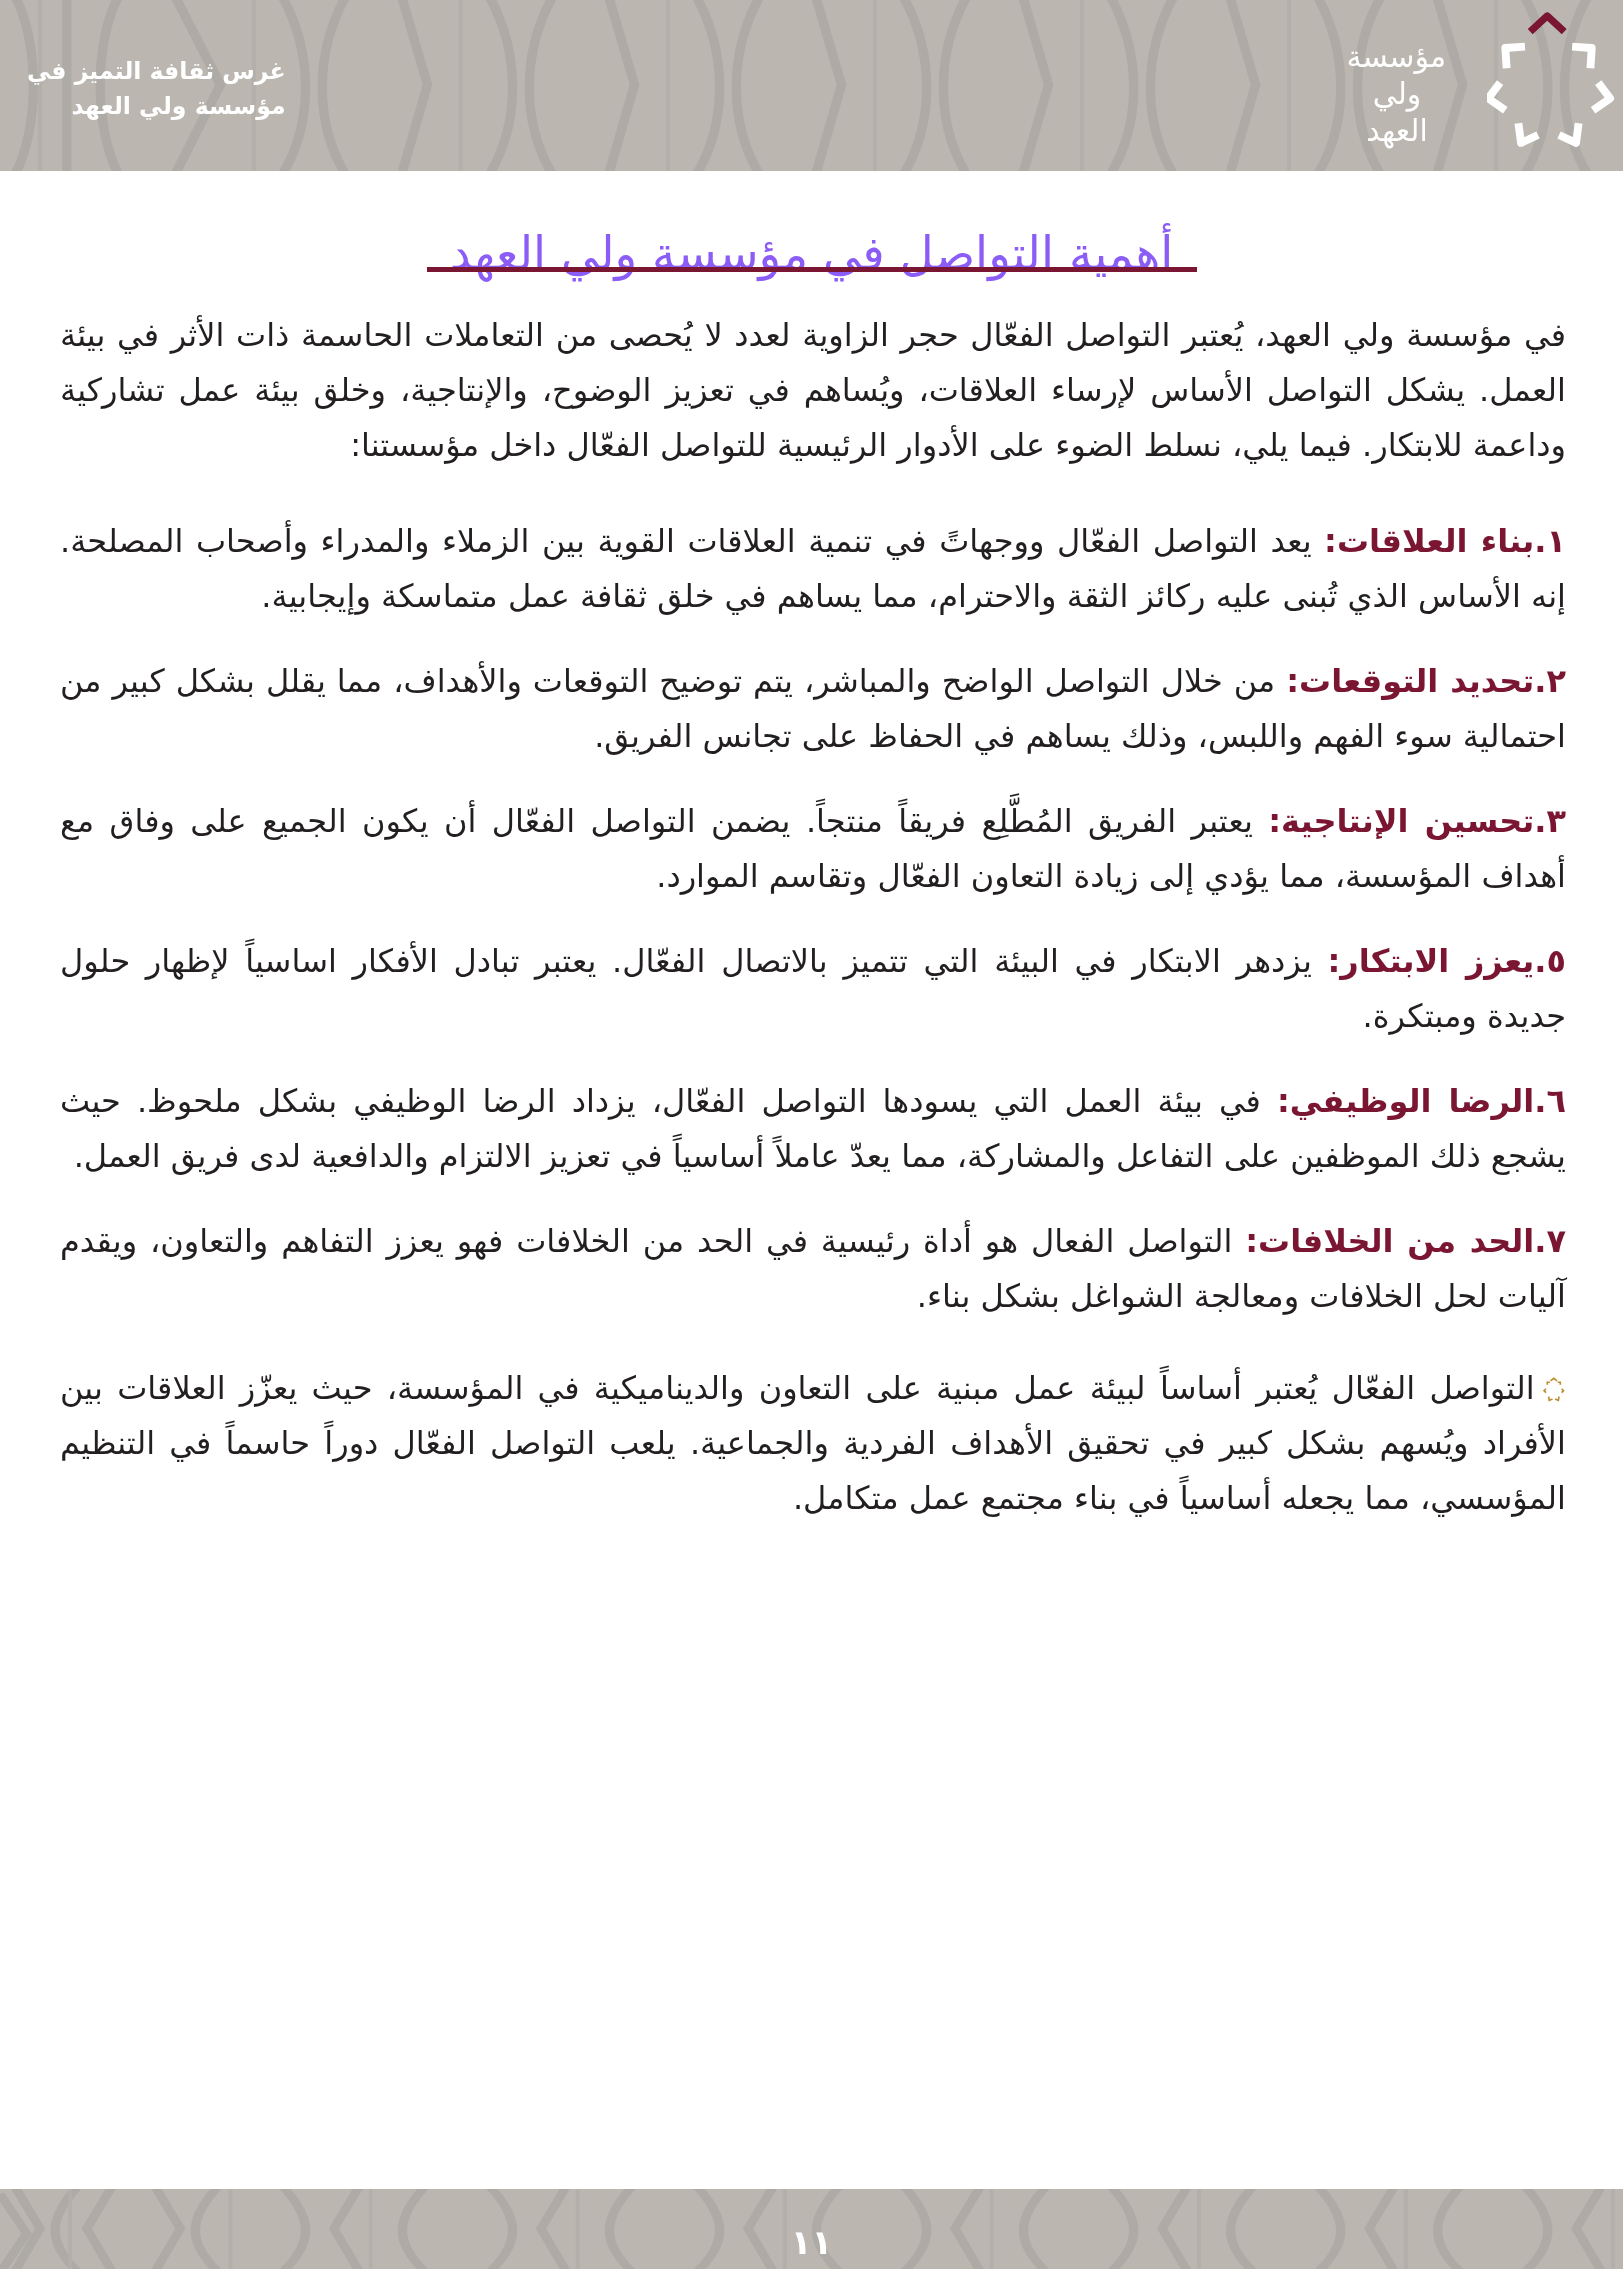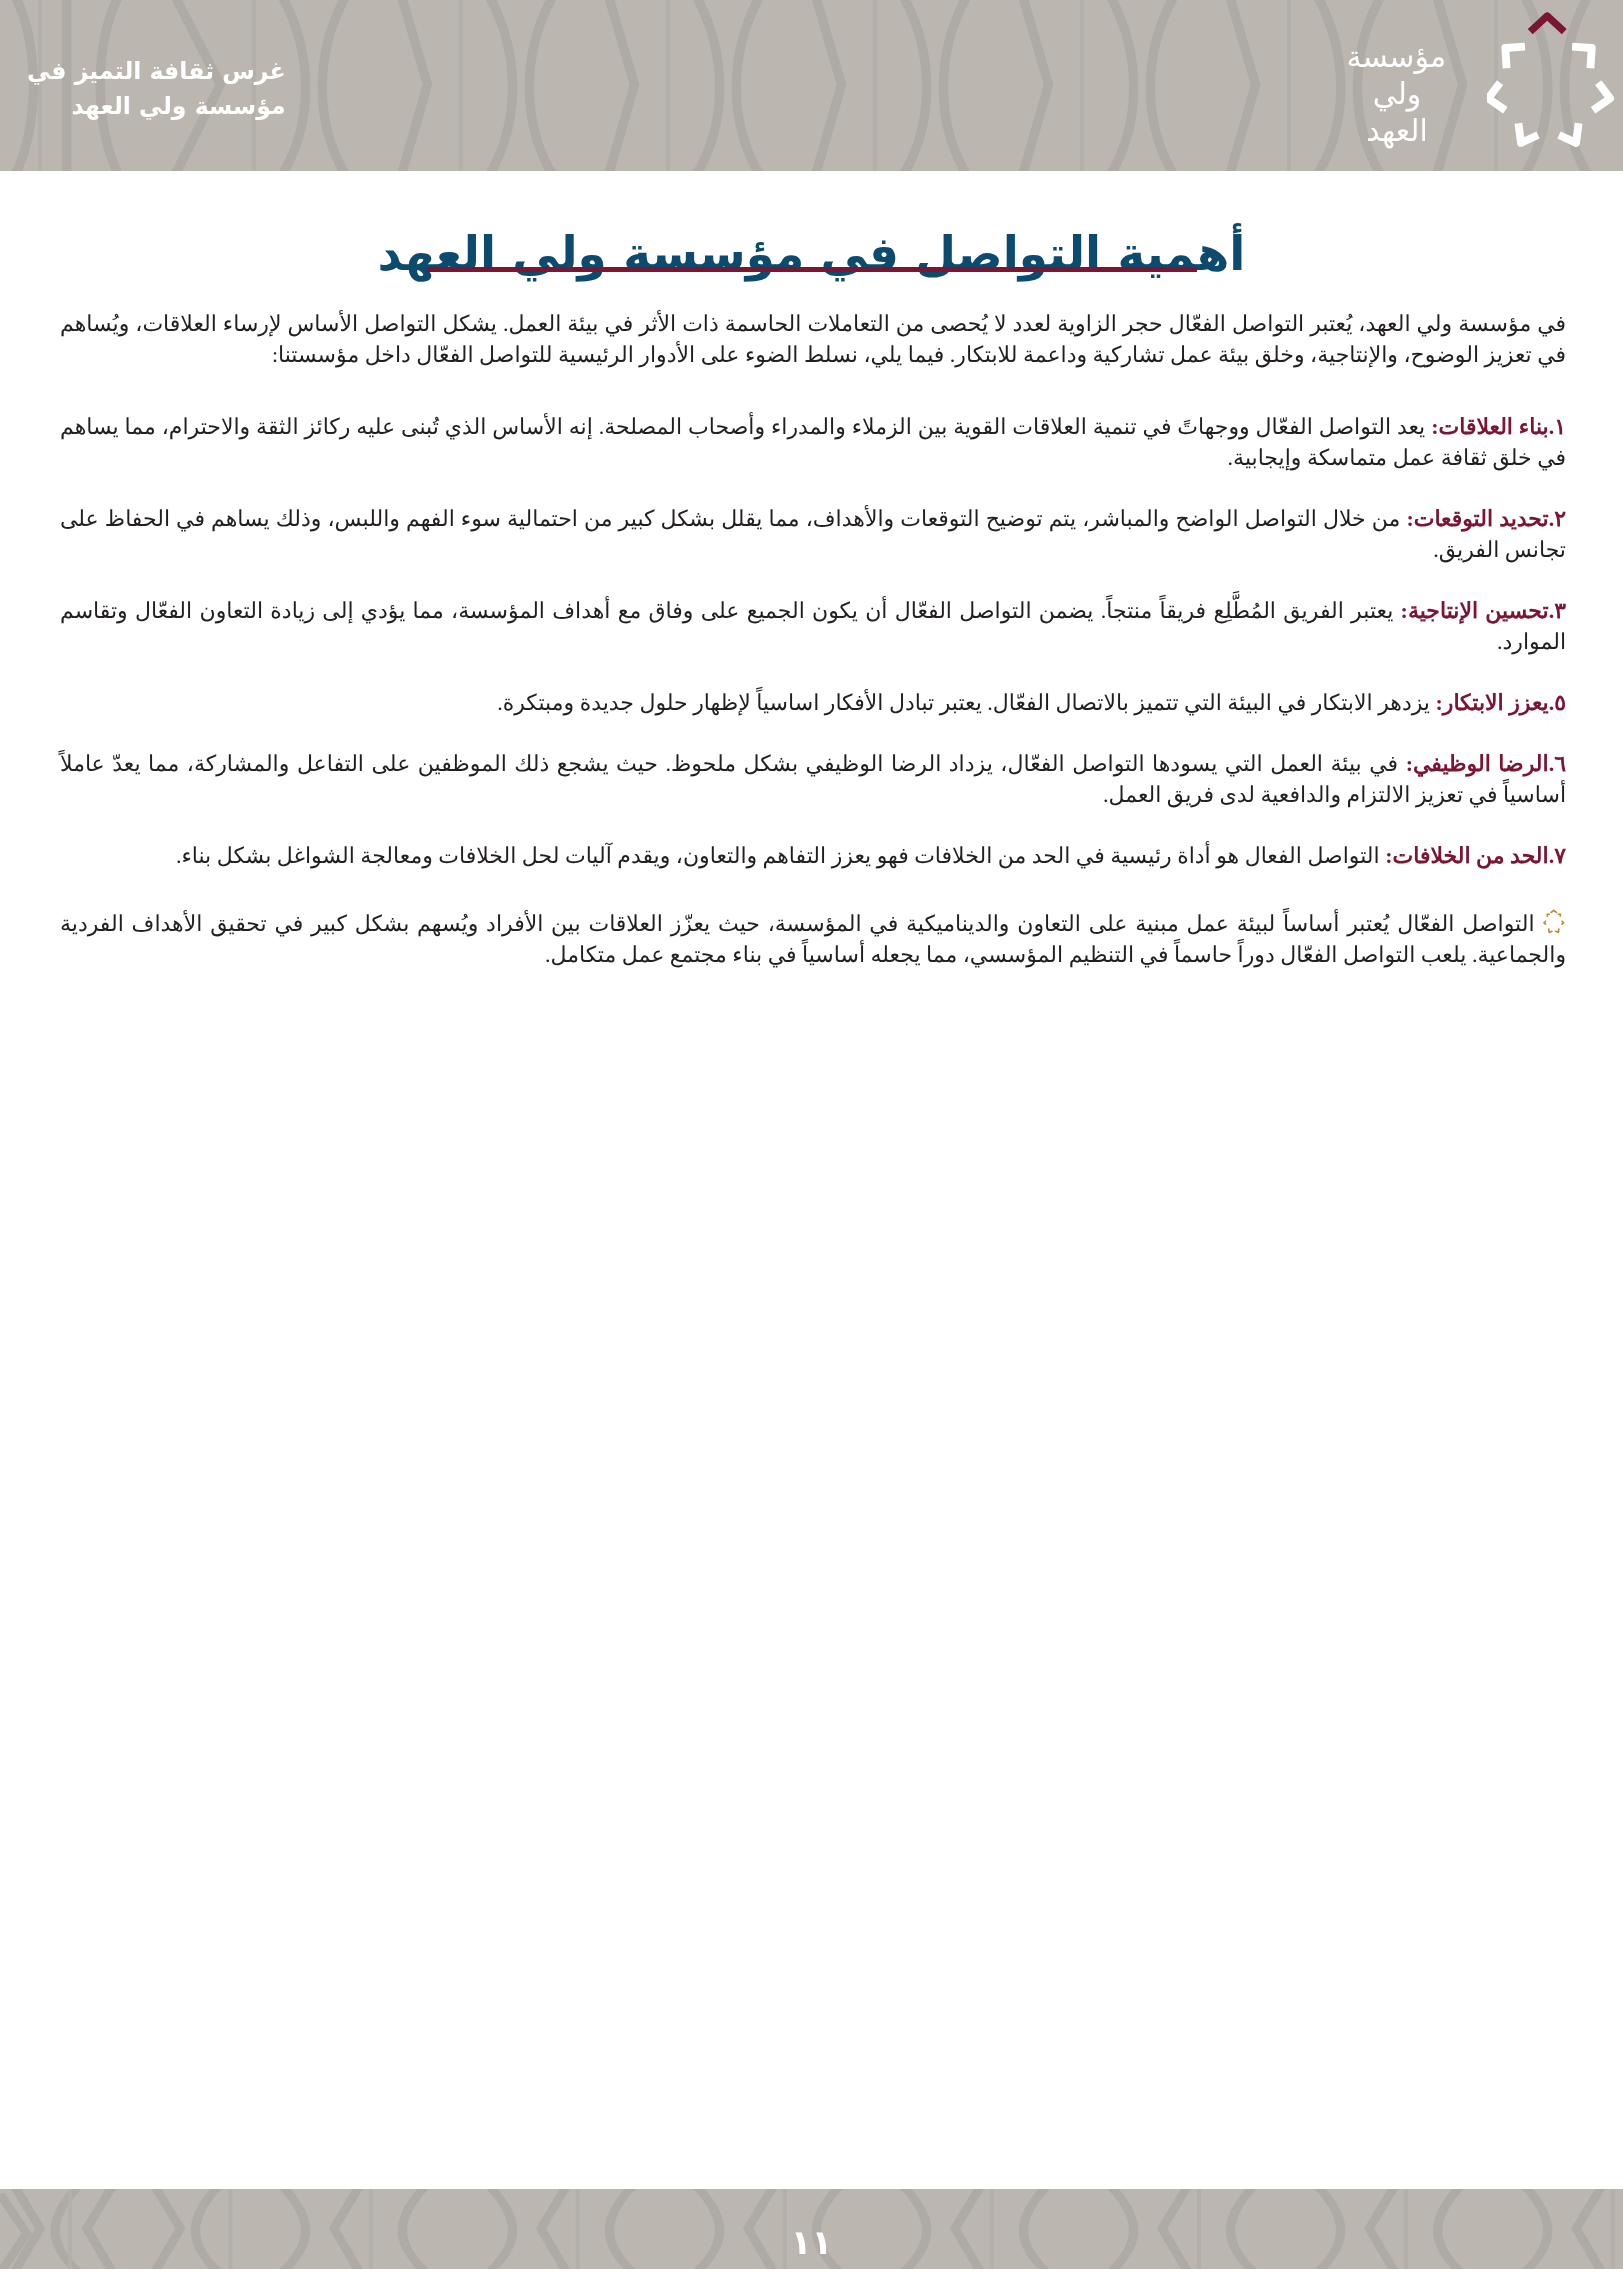--- a/index.html
+++ b/index.html
@@ -71,46 +71,45 @@
     height: 144px;
   }
 
   
   .page-title {
     position: absolute;
     top: 190px;
     left: 0;
     width: 1623px;
     text-align: center;
-    color: #0c4a6e;
+    color: #8b5cf6;
     font-size: 47px;
-    font-weight: bold;
+    font-weight: normal;
     line-height: 65px;
     direction: rtl;
   }
   .title-rule {
     position: absolute;
     top: 267px;
     left: 427px;
     width: 770px;
     height: 4.6px;
     background: #7a1532;
   }
 
   
   .content {
     position: absolute;
     top: 308px;
     left: 60px;
     width: 1506px;
     direction: rtl;
     text-align: justify;
-    font-size: 22px;
-    line-height: 31px;
-    font-family: Liberation Serif, serif;
+    font-size: 32px;
+    line-height: 55px;
   }
   .intro { margin: 0 0 41px 0; }
   .item { margin: 0 0 30px 0; }
   .item .label {
     color: #7a1532;
     font-weight: bold;
   }
   .closing {
     margin-top: 37px;
   }

